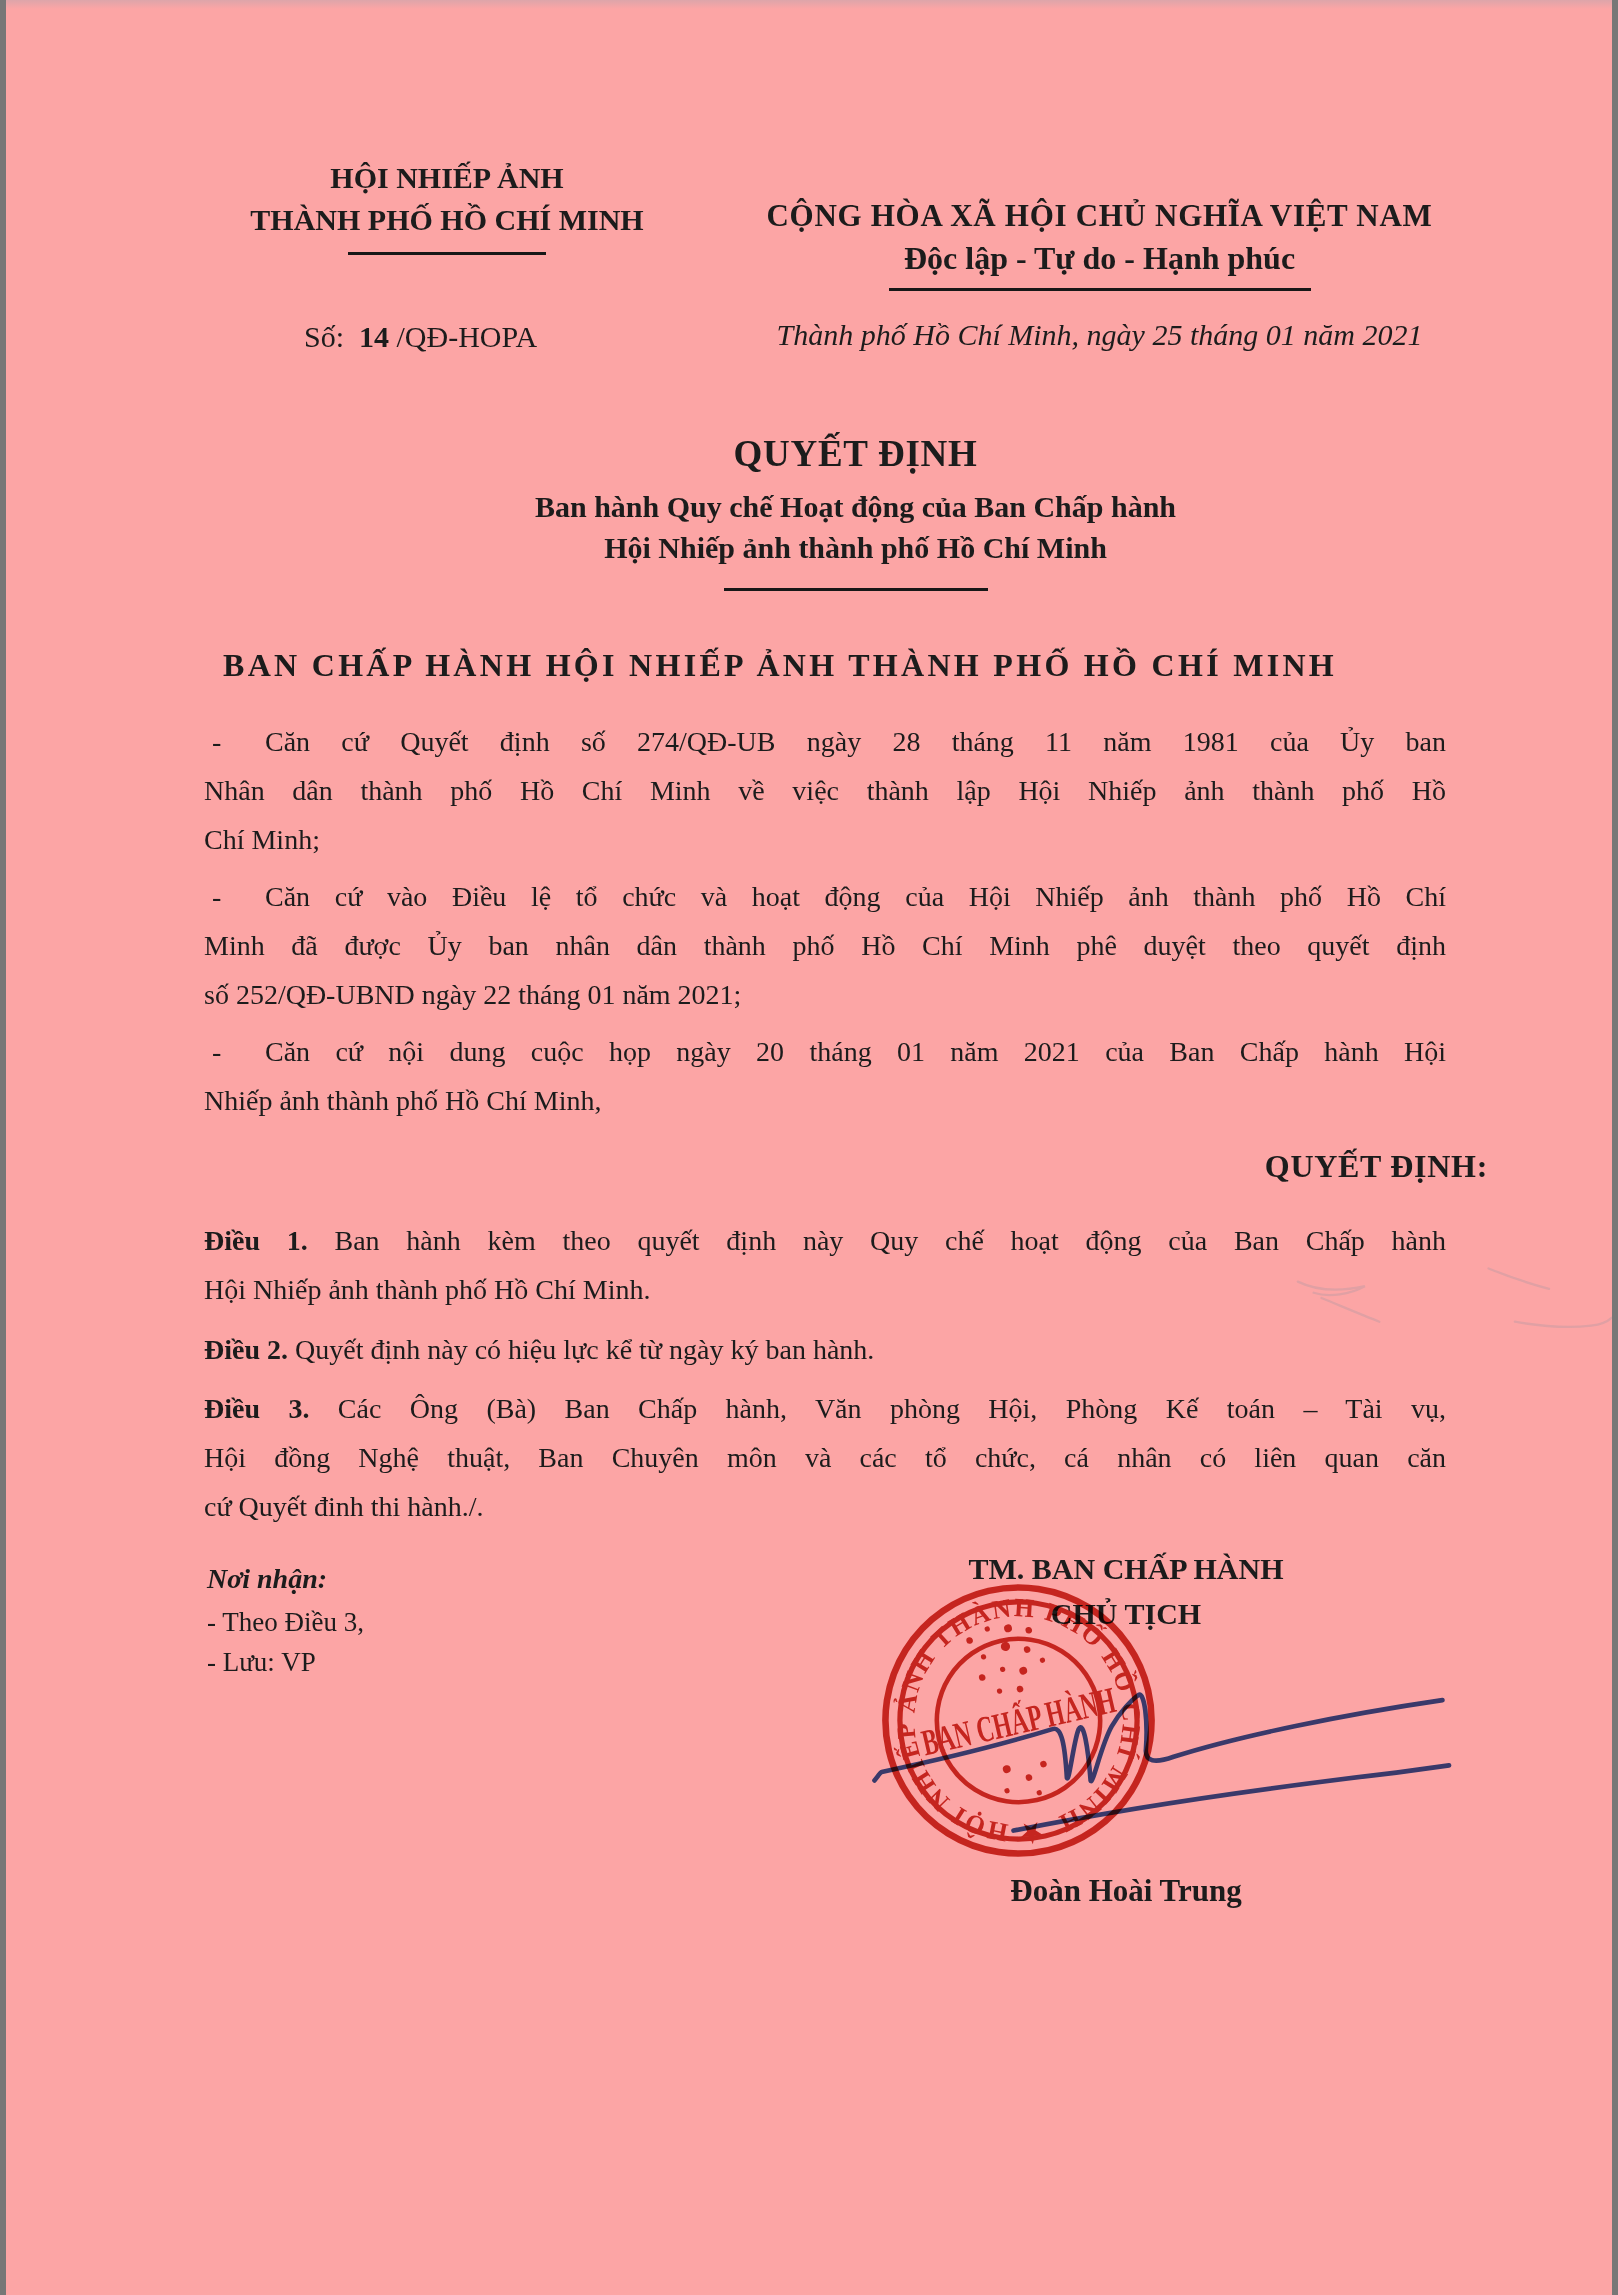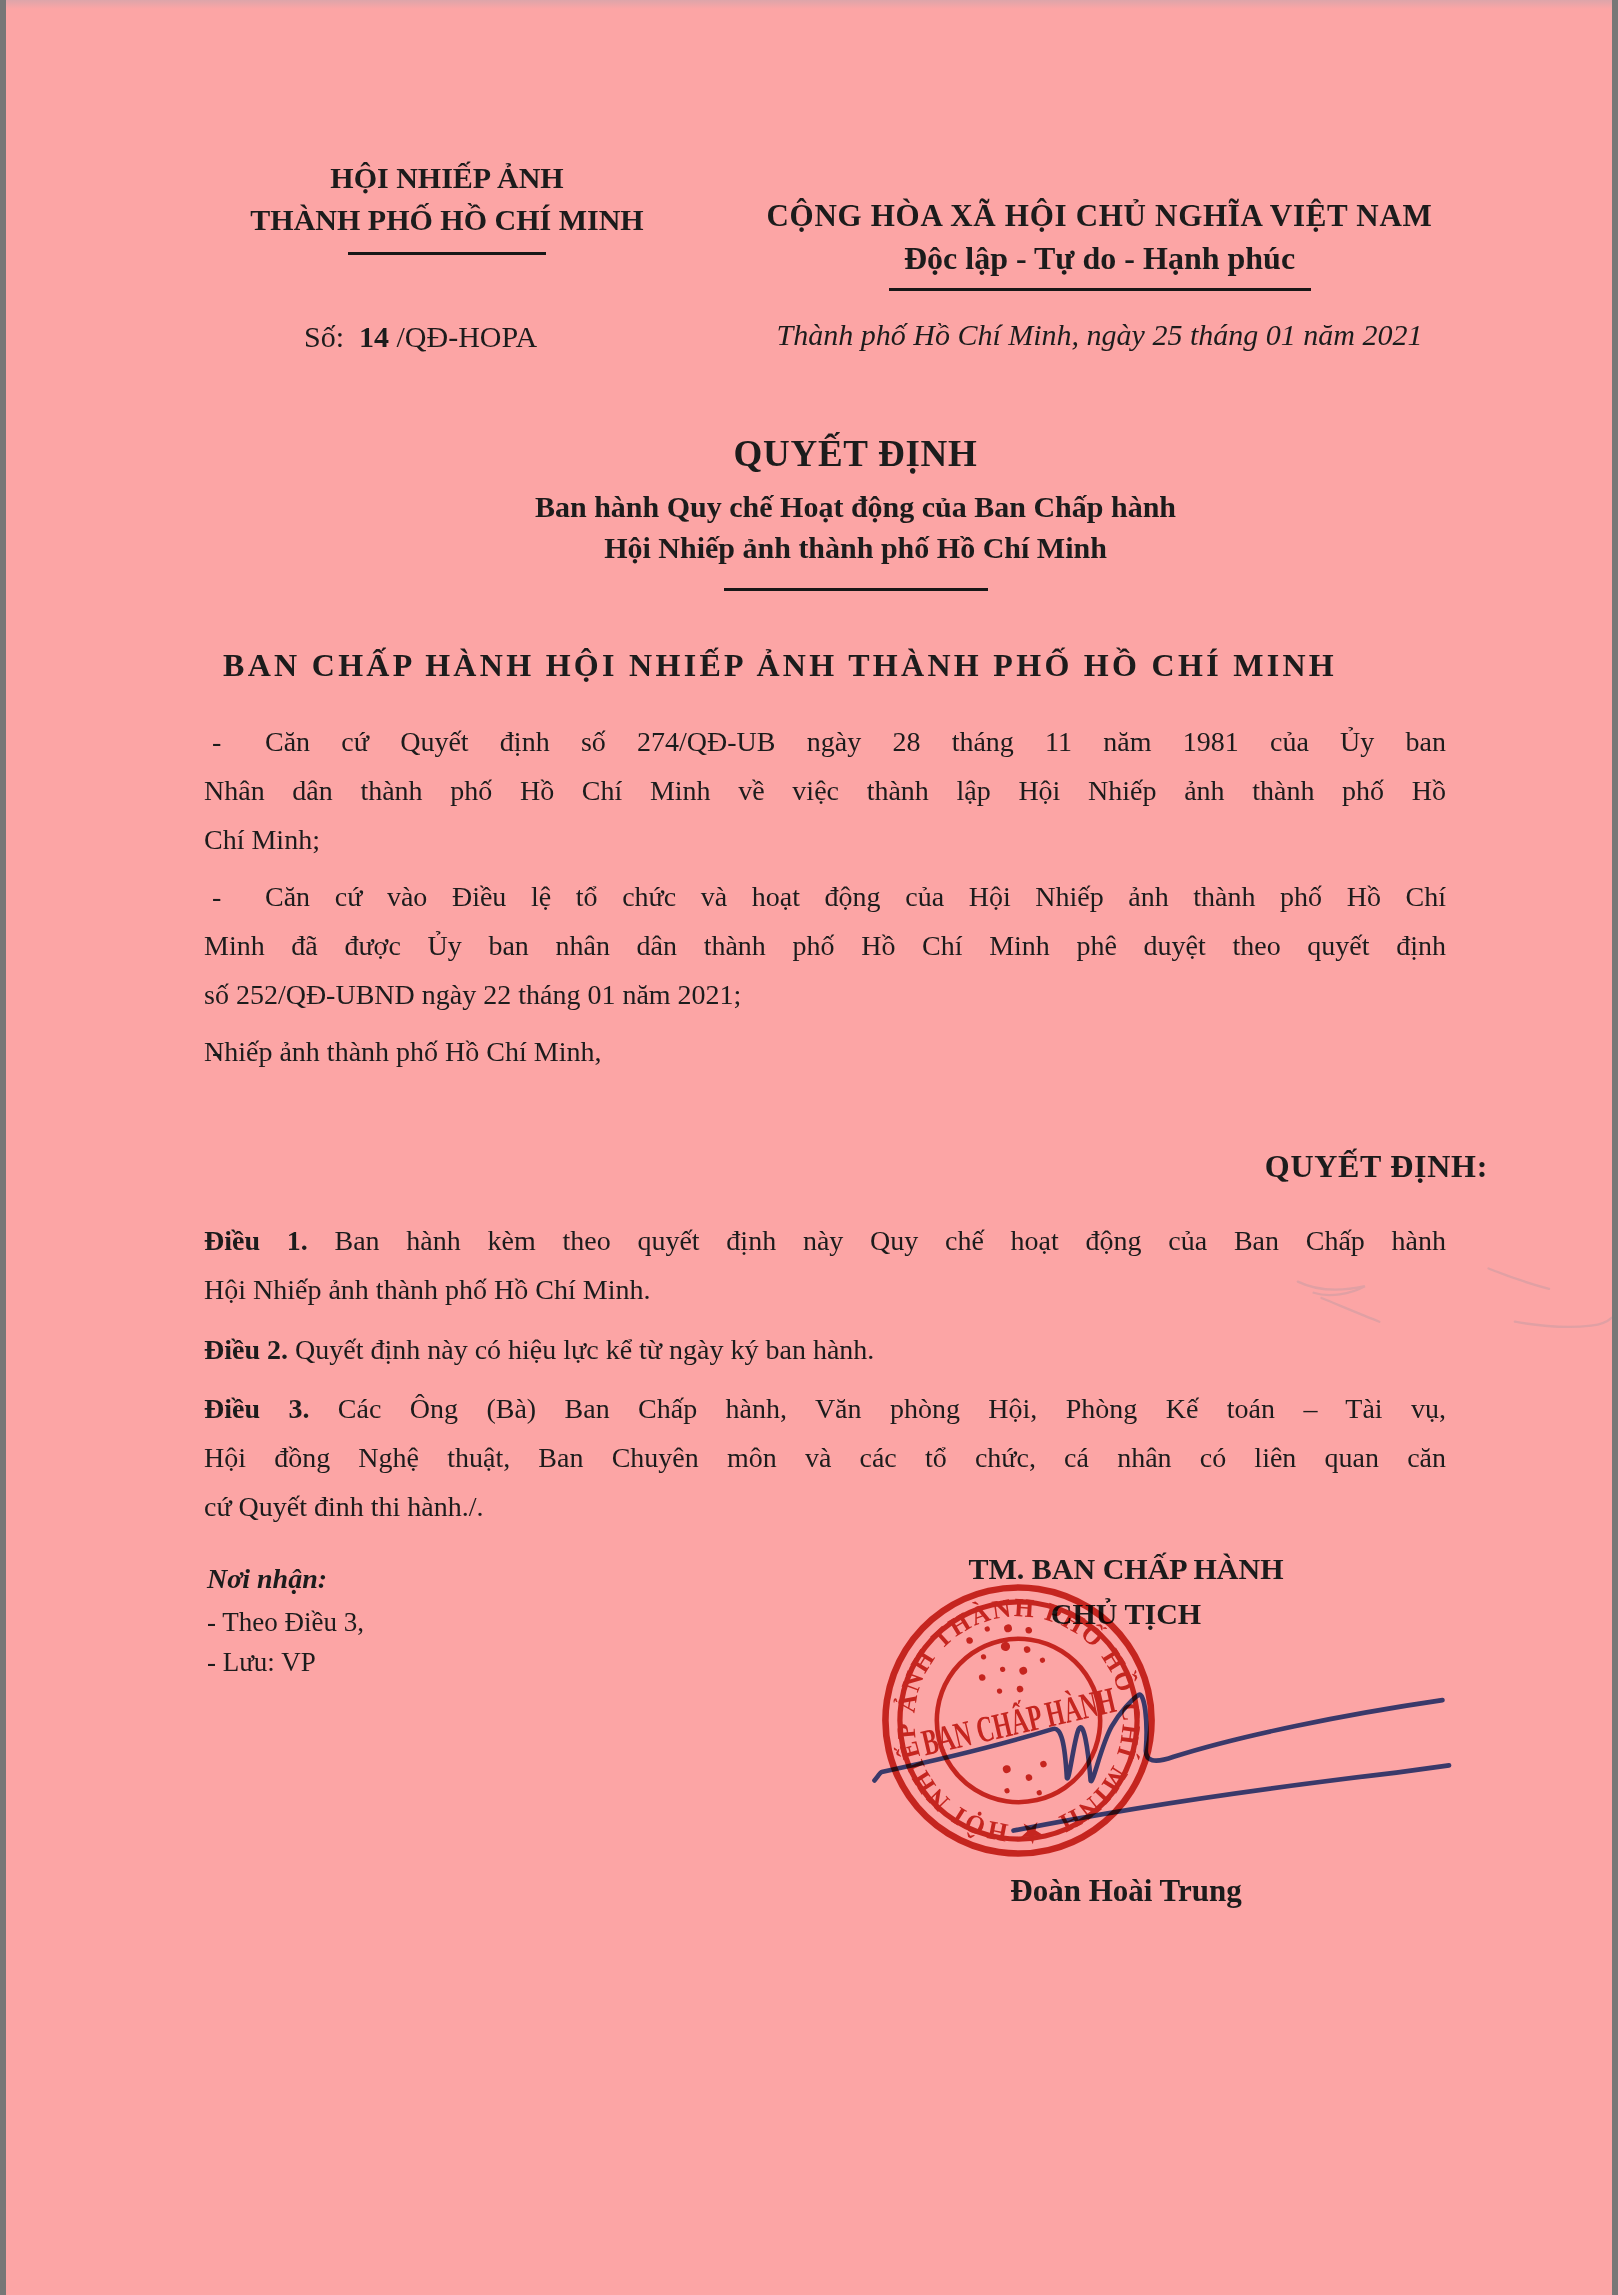--- a/index.html
+++ b/index.html
@@ -112,21 +112,21 @@
       <div class="jline hang"><span class="dash">-</span><span>Căn cứ Quyết định số 274/QĐ-UB ngày 28 tháng 11 năm 1981 của Ủy ban</span></div>
       <div class="jline">Nhân dân thành phố Hồ Chí Minh về việc thành lập Hội Nhiếp ảnh thành phố Hồ</div>
       <div class="jline last">Chí Minh;</div>
     </div>
     <div class="para">
       <div class="jline hang"><span class="dash">-</span><span>Căn cứ vào Điều lệ tổ chức và hoạt động của Hội Nhiếp ảnh thành phố Hồ Chí</span></div>
       <div class="jline">Minh đã được Ủy ban nhân dân thành phố Hồ Chí Minh phê duyệt theo quyết định</div>
       <div class="jline last">số 252/QĐ-UBND ngày 22 tháng 01 năm 2021;</div>
     </div>
     <div class="para">
-      <div class="jline hang"><span class="dash">-</span></div>
+      <div class="jline hang"><span class="dash">-</span><span>Căn cứ nội dung cuộc họp ngày 20 tháng 01 năm 2021 của Ban Chấp hành Hội</span></div>
       <div class="jline last">Nhiếp ảnh thành phố Hồ Chí Minh,</div>
     </div>
   </div>
 
   <div class="decision-heading">QUYẾT ĐỊNH:</div>
 
   <div class="bodycol articles">
     <div class="article">
       <div class="jline"><span class="b">Điều 1.</span> <span>Ban hành kèm theo quyết định này Quy chế hoạt động của Ban Chấp hành</span></div>
       <div class="jline last">Hội Nhiếp ảnh thành phố Hồ Chí Minh.</div>

